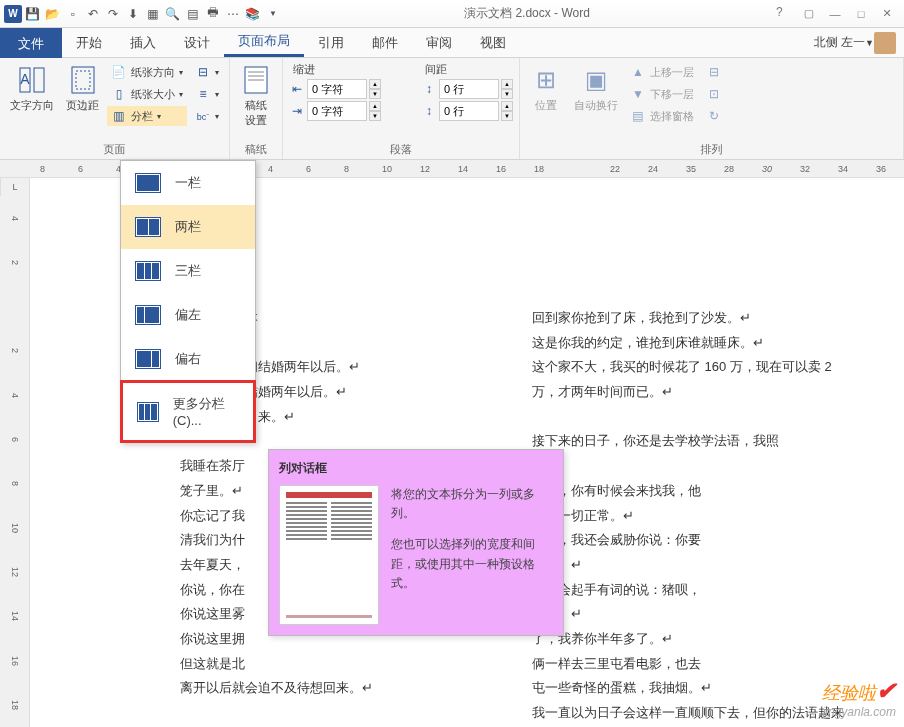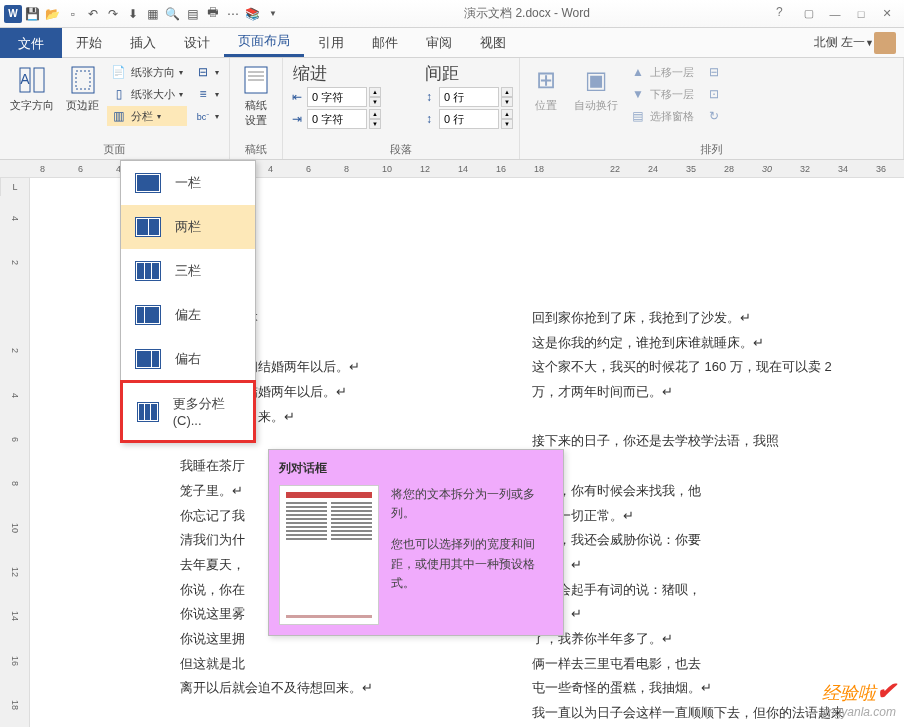--- a/index.html
+++ b/index.html
@@ -22,21 +22,21 @@
 .ribbon-group { display: flex; flex-direction: column; border-right: 1px solid #e0e0e0; padding: 4px 6px 2px; }
 .group-body { display: flex; flex: 1; gap: 4px; align-items: flex-start; }
 .group-label { text-align: center; font-size: 11px; color: #666; padding-top: 2px; }
 .big-btn { display: flex; flex-direction: column; align-items: center; gap: 2px; padding: 2px 4px; font-size: 11px; color: #444; }
 .big-btn-icon { width: 32px; height: 32px; display: flex; align-items: center; justify-content: center; font-size: 24px; color: #2b579a; }
 .small-row { display: flex; flex-direction: column; gap: 2px; }
 .small-btn { display: flex; align-items: center; gap: 4px; font-size: 11px; color: #444; padding: 2px 4px; white-space: nowrap; }
 .sm-icon { width: 16px; height: 16px; display: inline-flex; align-items: center; justify-content: center; font-size: 12px; color: #2b579a; }
 .indent-group { display: flex; gap: 40px; }
 .indent-col { display: flex; flex-direction: column; gap: 2px; }
-.indent-label { font-size: 17px; color: #444; padding: 0 4px; }
+.indent-label { font-size: 11px; color: #444; padding: 0 4px; }
 .spinner { display: flex; align-items: center; gap: 2px; }
 .spinner-input { width: 60px; height: 20px; border: 1px solid #ccc; font-size: 11px; padding: 0 4px; background: #fff; }
 .spinner-btns { display: flex; flex-direction: column; }
 .spin { width: 12px; height: 10px; border: 1px solid #ccc; font-size: 6px; display: flex; align-items: center; justify-content: center; background: #f0f0f0; }
 .dropdown-menu { position: absolute; top: 160px; left: 120px; width: 136px; background: #fff; border: 1px solid #bbb; box-shadow: 2px 2px 6px rgba(0,0,0,0.2); z-index: 100; }
 .menu-item { display: flex; align-items: center; gap: 14px; padding: 12px 14px; font-size: 13px; color: #444; }
 .menu-item.hover { background: #fde8b8; }
 .menu-item.highlighted { border: 3px solid #e8312e; margin: -1px; }
 .menu-icon { width: 26px; height: 20px; border: 1px solid #2b579a; background: #fff; display: flex; }
 .col-preview { display: flex; width: 100%; height: 100%; gap: 1px; padding: 1px; }

